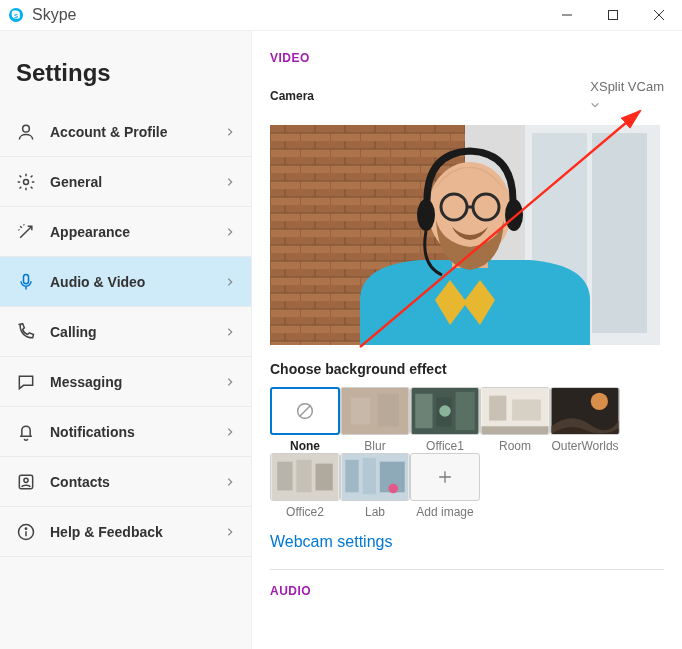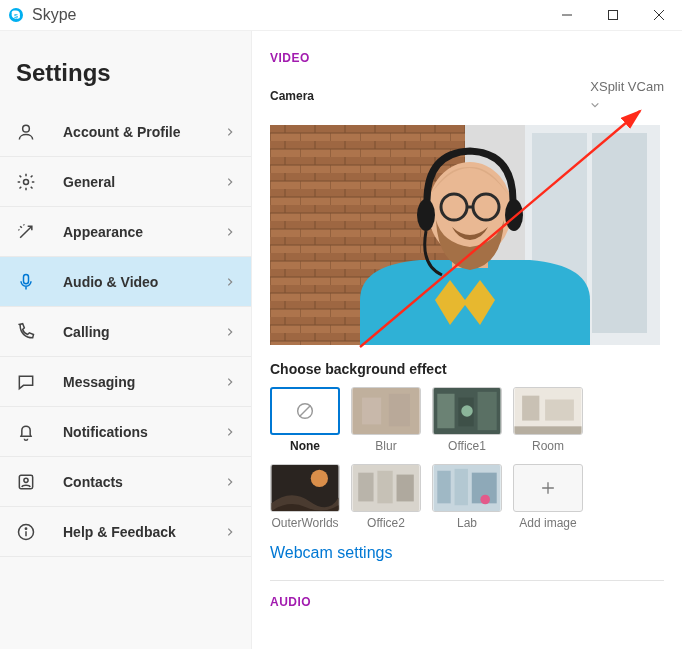--- a/index.html
+++ b/index.html
@@ -47,21 +47,21 @@
     overflow-y: auto;
   }
   .settings-title {
     font-size: 24px;
     font-weight: 700;
     padding: 28px 16px 20px 16px;
   }
   .nav-item {
     display: flex;
     align-items: center;
-    gap: 27px;
+    gap: 14px;
     padding: 0 16px;
     height: 50px;
     border-bottom: 1px solid #eaeaea;
     font-size: 14px;
     font-weight: 600;
     color: #333;
     cursor: pointer;
   }
   .nav-item.active {
     background: #cfeaf8;
@@ -118,21 +118,21 @@
     position: absolute;
     pointer-events: none;
   }
 
   .subheading {
     font-size: 14px;
     font-weight: 700;
     margin: 16px 0 10px 0;
   }
   .thumb-grid {
-    display: flex; flex-wrap: wrap; gap: 11px;
+    display: flex; flex-wrap: wrap; 
     width: 390px;
   }
   .thumb {
     width: 70px;
     text-align: center;
   }
   .thumb .box {
     width: 70px; height: 48px;
     border: 1px solid #cfcfcf;
     border-radius: 3px;

